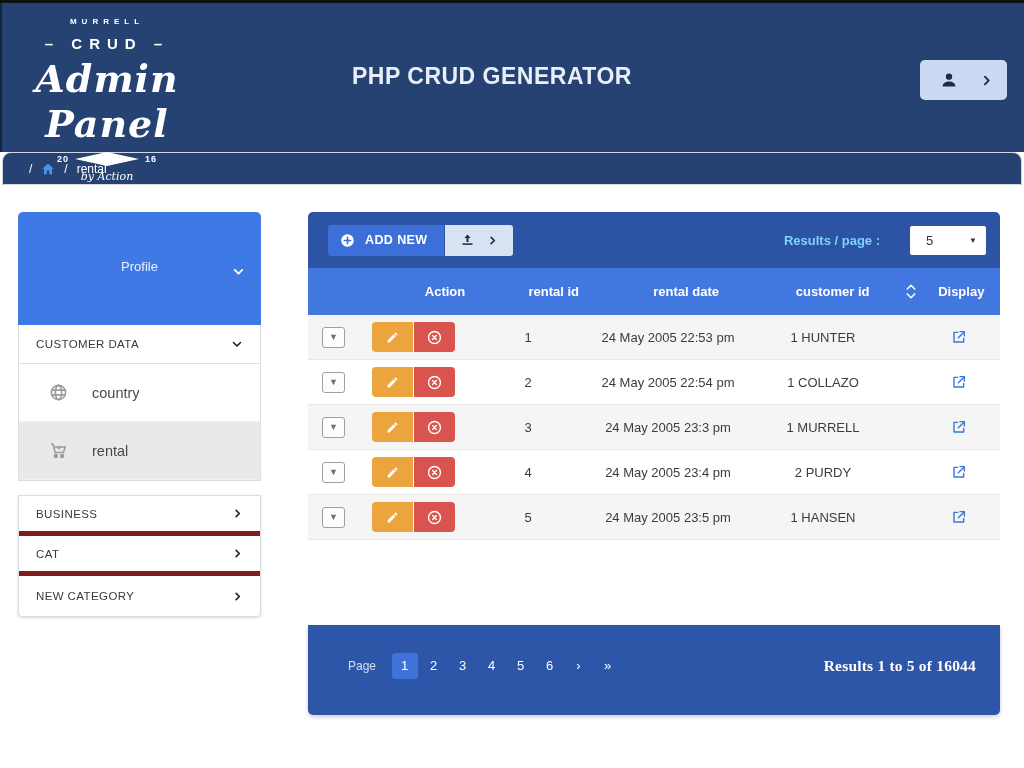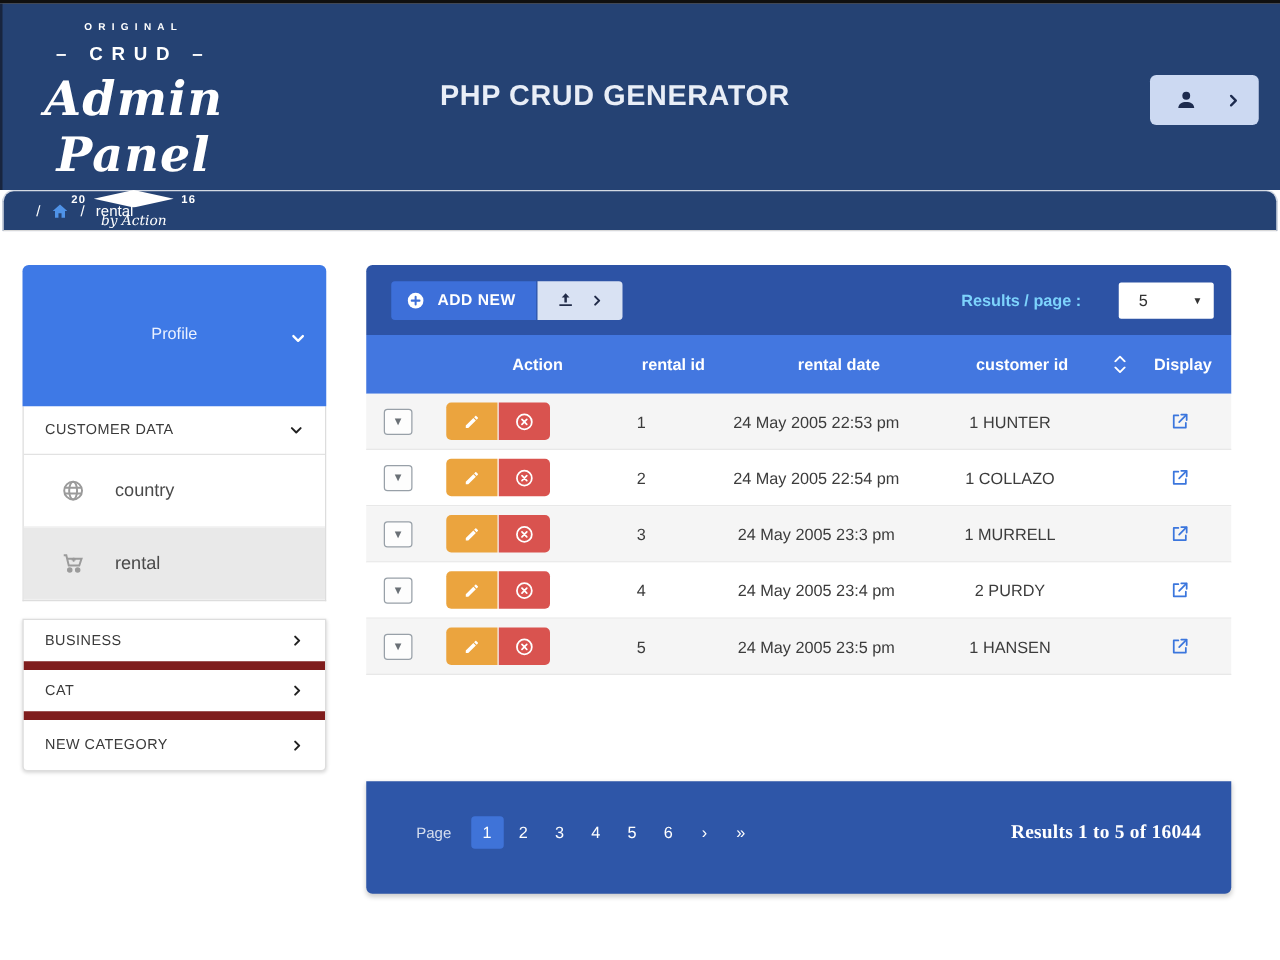--- a/index.html
+++ b/index.html
@@ -45,25 +45,25 @@
                padding:0 17px; font-size:11.5px; letter-spacing:.4px; color:#3a3a3a;
                border-bottom:1px solid #e2e2e2; cursor:pointer; }
   .menu-item { height:58px; display:flex; align-items:center; padding-left:30px;
                font-size:14.5px; color:#4a4a4a; cursor:pointer; border-bottom:1px solid #f0f0f0; }
   .menu-item .mi-icon { color:#9b9b9b; margin-right:24px; display:flex; }
   .menu-item.active { background:#e9e9e9; }
   .cat-panel { margin-top:14px; background:#fff; border:1px solid #ddd;
                border-radius:0 0 4px 4px; box-shadow:0 1px 3px rgba(0,0,0,.15); }
   .cat-item { height:40px; display:flex; align-items:center; justify-content:space-between;
               padding:0 17px; font-size:11.5px; letter-spacing:.4px; color:#3a3a3a;
-              cursor:pointer; border-bottom:7px solid #7f1d1d; }
+              cursor:pointer; border-bottom:5px solid #7f1d1d; }
   .cat-item:last-child { border-bottom:none;gap:32px; }
 
   
-  .main-panel { position:absolute; left:293px; top:212px; width:692px; }
+  .main-panel { position:absolute; left:308px; top:212px; width:692px; }
   .toolbar { height:56px; background:#2d53a5; border-radius:5px 5px 0 0;
              display:flex; align-items:center; padding:0 14px 0 20px; }
   .add-btn { height:31px; background:#3d6fd9; color:#fff; border:none; cursor:pointer;
              border-radius:3px 0 0 3px; font-size:12.5px; font-weight:bold; letter-spacing:.4px;
              display:flex; align-items:center; gap:10px; padding:0 16px 0 12px;
              font-family:"Liberation Sans", sans-serif; }
   .upload-btn { height:31px; width:68px; background:#d9e2f3; color:#222c49; border:none;
                 cursor:pointer; border-radius:0 3px 3px 0; margin-left:1px;
                 display:flex; align-items:center; justify-content:center; gap:12px; }
   .tb-spacer { flex:1; }
@@ -113,21 +113,21 @@
   .results-summary { font-family:"Liberation Serif", serif; font-size:15.5px; font-weight:600;
                      color:#fff; letter-spacing:.2px; }
 </style>
 </head>
 <body>
 
 <div class="top-edge"></div>
 
 <header class="app-header">
   <div class="logo">
-    <div class="logo-original">ORIGINAL</div>
+    <div class="logo-original">MURRELL</div>
     <div class="logo-crud">– CRUD –</div>
     <div class="logo-script">Admin Panel</div>
     <div class="logo-year">
       <span>20</span>
       <svg width="64" height="14" viewBox="0 0 64 14">
           <polygon points="32,0 64,7 32,14 0,7" fill="#fff"></polygon>
         </svg>
       <span>16</span>
     </div>
     <div class="logo-by">by Action</div>

